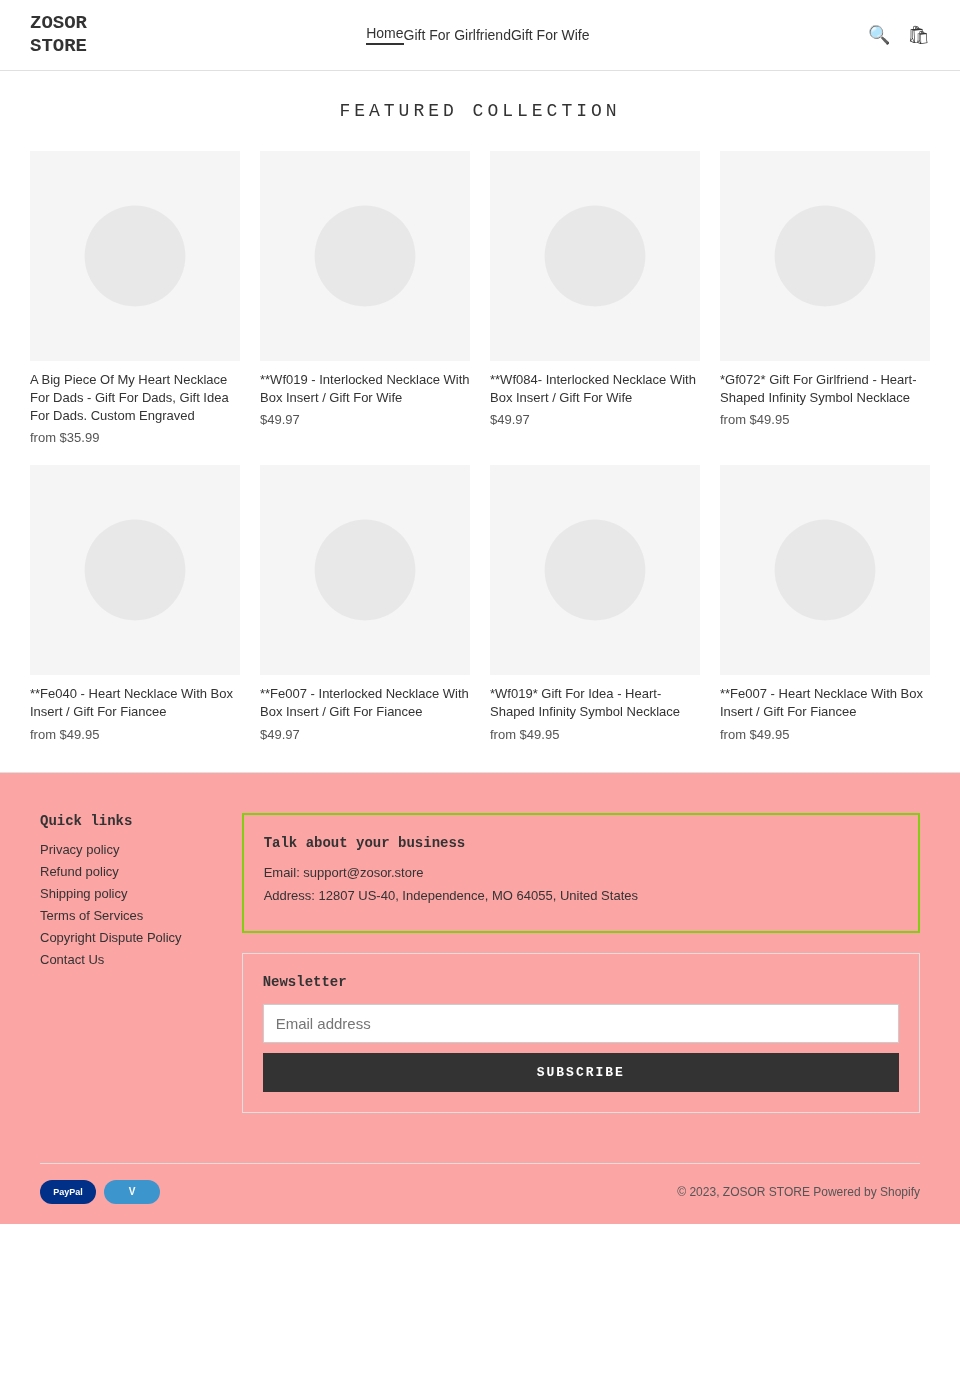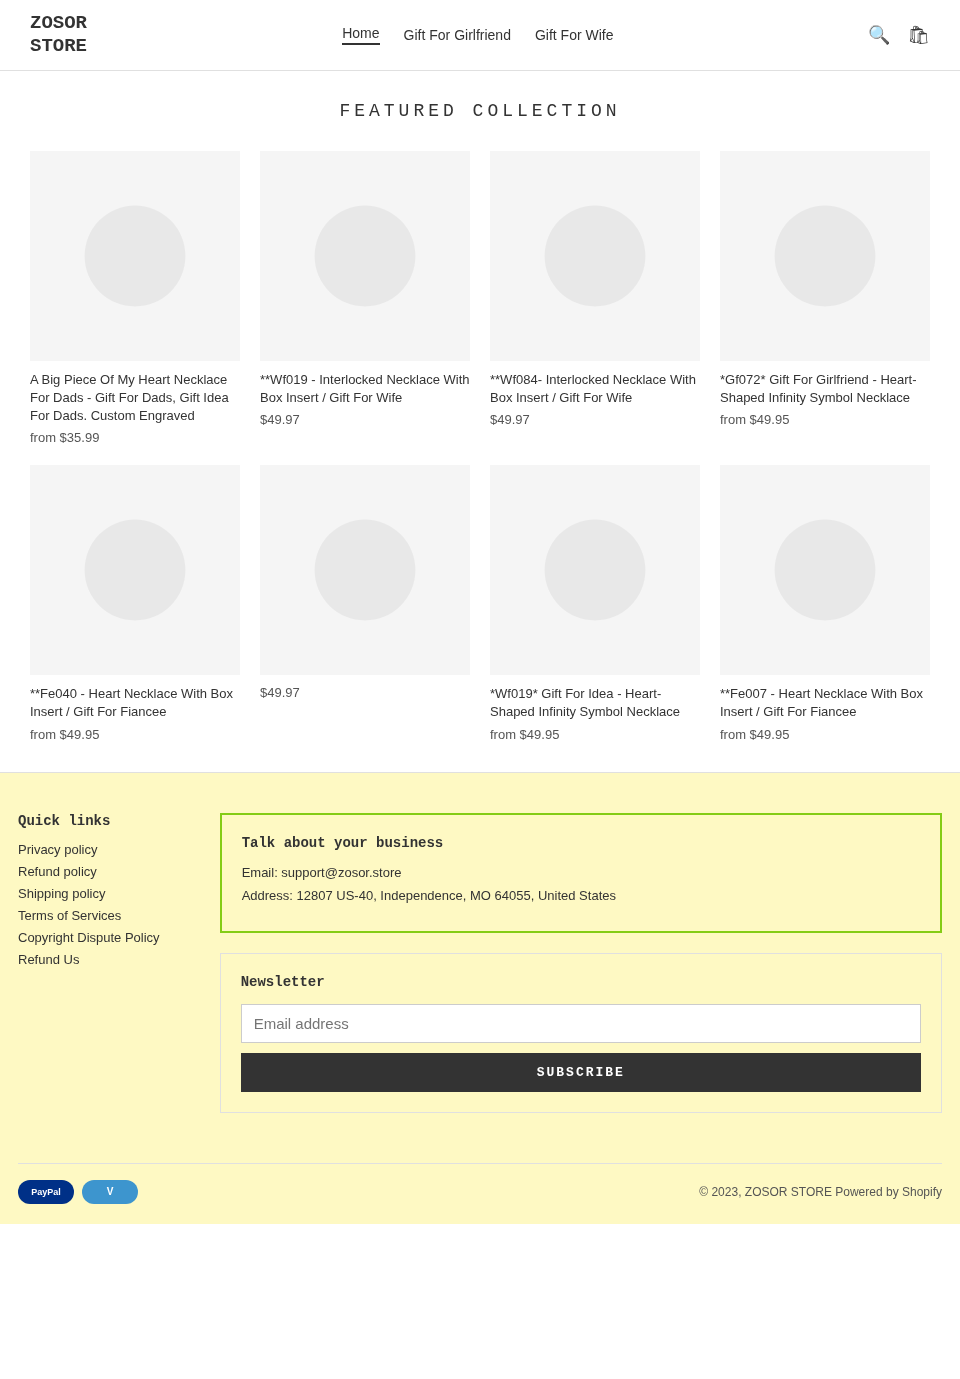--- a/index.html
+++ b/index.html
@@ -16,21 +16,20 @@
     .logo {
       font-family: 'Courier New', monospace;
       font-size: 19px;
       font-weight: bold;
       line-height: 1.2;
       color: #333;
     }
     nav {
       display: flex;
       align-items: center;
-      gap: 24px;
     }
     nav a {
       text-decoration: none;
       color: #333;
       font-size: 14px;
     }
     nav a.active {
       border-bottom: 2px solid #333;
       padding-bottom: 2px;
     }
@@ -94,23 +93,23 @@
       line-height: 1.4;
     }
 
     .product-price {
       font-size: 13px;
       color: #555;
     }
 
     
     footer {
-      background: #fef9c3;
+      background: #fca5a5;
       border-top: 1px solid #e0e0e0;
-      padding: 40px 18px 20px;
+      padding: 40px 40px 20px;
     }
 
     .footer-top {
       display: flex;
       gap: 60px;
       margin-bottom: 30px;
     }
 
     .footer-col h3 {
       font-size: 14px;
@@ -311,20 +310,21 @@
       <div class="product-title">**Fe040 - Heart Necklace With Box Insert / Gift For Fiancee</div>
       <div class="product-price">from $49.95</div>
     </div>
 
     <div class="product-card">
       <div class="product-image">
         <svg viewBox="0 0 100 100">
             <circle cx="50" cy="50" r="40" fill="#ccc"></circle>
           </svg>
       </div>
+      <div class="product-title">**Fe007 - Interlocked Necklace With Box Insert / Gift For Fiancee</div>
       <div class="product-price">$49.97</div>
     </div>
 
     <div class="product-card">
       <div class="product-image">
         <svg viewBox="0 0 100 100">
             <circle cx="50" cy="50" r="40" fill="#ccc"></circle>
           </svg>
       </div>
       <div class="product-title">*Wf019* Gift For Idea - Heart-Shaped Infinity Symbol Necklace</div>
@@ -347,21 +347,21 @@
 <footer>
   <div class="footer-top">
     <div class="footer-col">
       <h3>Quick links</h3>
       <ul>
         <li><a href="#">Privacy policy</a></li>
         <li><a href="#">Refund policy</a></li>
         <li><a href="#">Shipping policy</a></li>
         <li><a href="#">Terms of Services</a></li>
         <li><a href="#">Copyright Dispute Policy</a></li>
-        <li><a href="#">Refund Us</a></li>
+        <li><a href="#">Contact Us</a></li>
       </ul>
     </div>
     <div class="footer-right-section">
       <div class="business-section">
         <h3>Talk about your business</h3>
         <p>Email: support@zosor.store</p>
         <p>Address:  12807 US-40, Independence, MO 64055, United States</p>
       </div>
       <div class="newsletter-section">
         <h3>Newsletter</h3>

